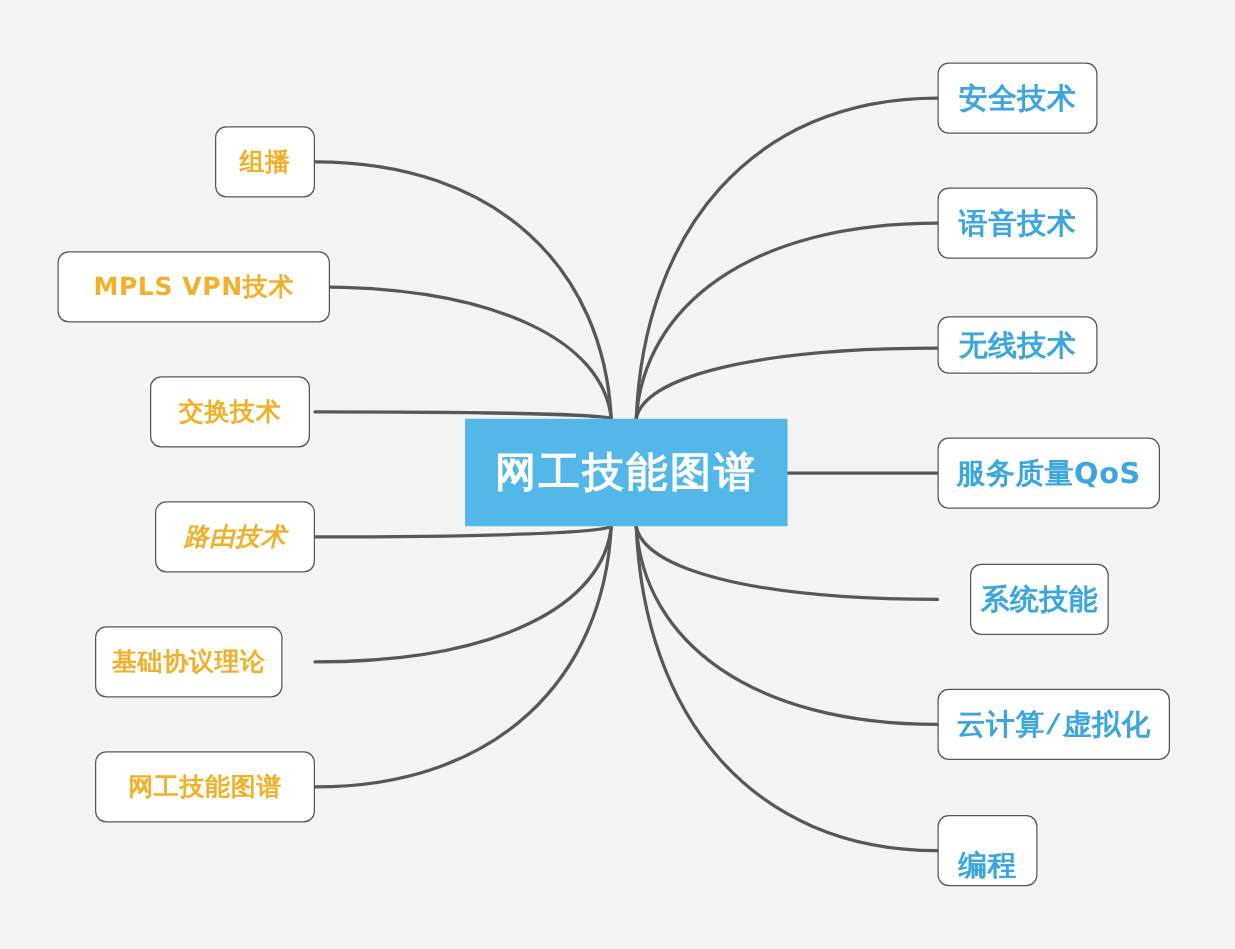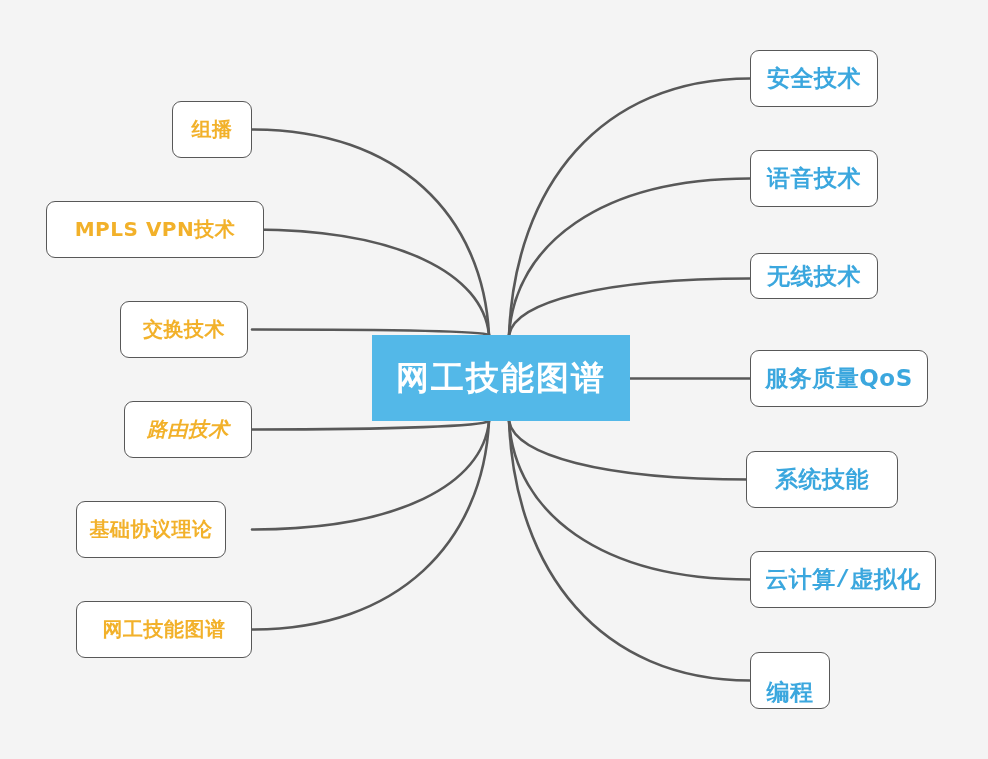--- a/index.html
+++ b/index.html
@@ -107,21 +107,21 @@
   </div>
   <div class="node right" style="left: 750px; top: 150px; width: 128px; height: 57px;">
     <span>语音技术</span>
   </div>
   <div class="node right" style="left: 750px; top: 253px; width: 128px; height: 46px;">
     <span>无线技术</span>
   </div>
   <div class="node right" style="left: 750px; top: 350px; width: 178px; height: 57px;">
     <span>服务质量QoS</span>
   </div>
-  <div class="node right" style="left: 746px; top: 451px; width: 152px; height: 57px;">
+  <div class="node right" style="left: 776px; top: 451px; width: 111px; height: 57px;">
     <span>系统技能</span>
   </div>
   <div class="node right" style="left: 750px; top: 551px; width: 186px; height: 57px; font-family: Liberation Mono, monospace;">
     <span>云计算/虚拟化</span>
   </div>
   <div class="node right" style="left: 750px; top: 652px; width: 80px; height: 57px; align-items: flex-end;">
     <span>编程</span>
   </div>
 
 </div>

